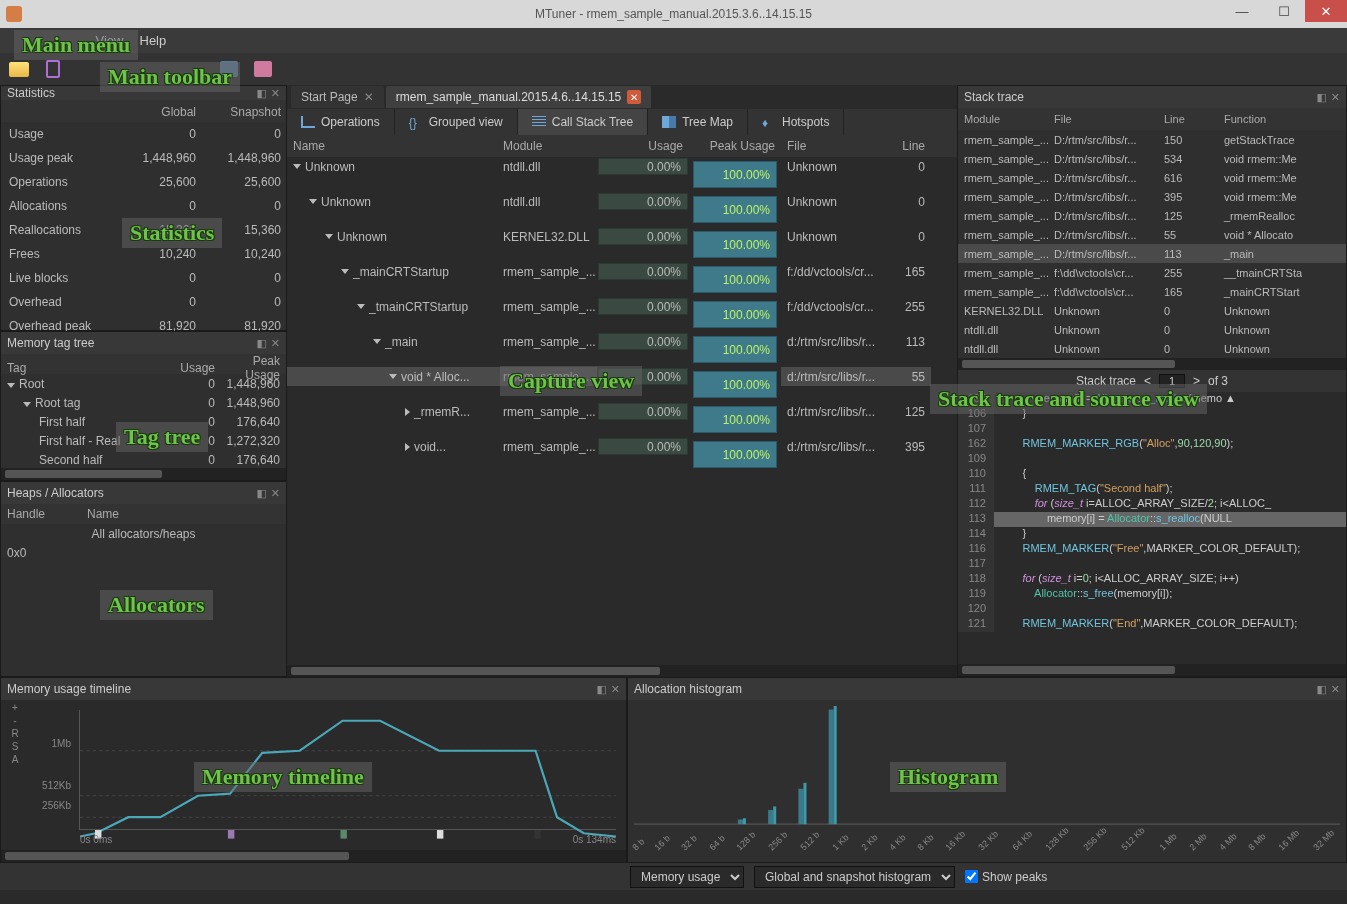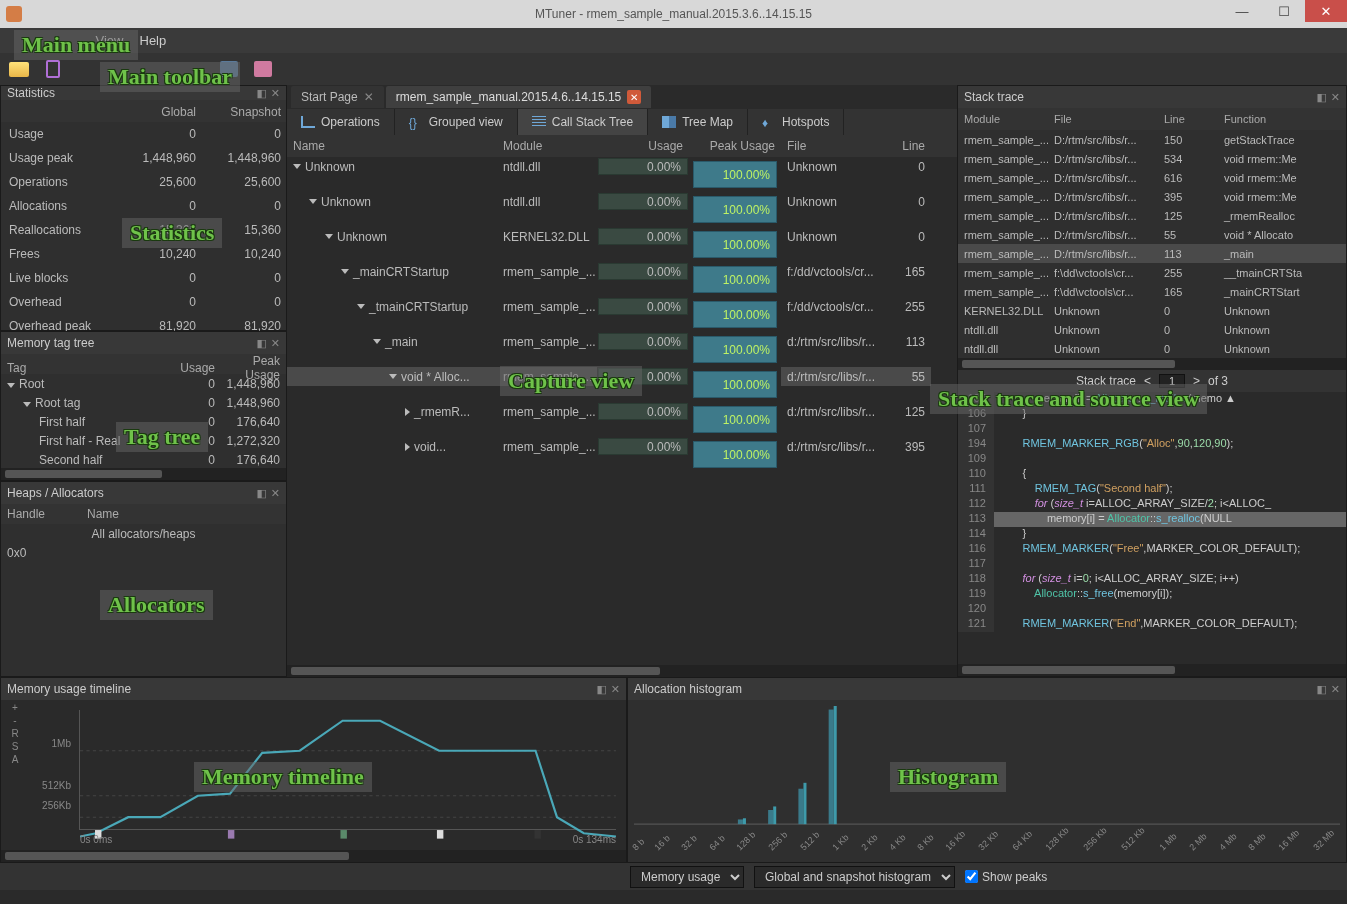--- a/index.html
+++ b/index.html
@@ -469,21 +469,21 @@
           </div>
           <div class="code-row">
             <div class="ln">106</div>
             <div class="txt">        }</div>
           </div>
           <div class="code-row">
             <div class="ln">107</div>
             <div class="txt"></div>
           </div>
           <div class="code-row">
-            <div class="ln">194</div>
+            <div class="ln">162</div>
             <div class="txt">        <span class="tok-fn">RMEM_MARKER_RGB</span>(<span class="tok-str">"Alloc"</span>,<span class="tok-num">90</span>,<span class="tok-num">120</span>,<span class="tok-num">90</span>);</div>
           </div>
           <div class="code-row">
             <div class="ln">109</div>
             <div class="txt"></div>
           </div>
           <div class="code-row">
             <div class="ln">110</div>
             <div class="txt">        {</div>
           </div>

